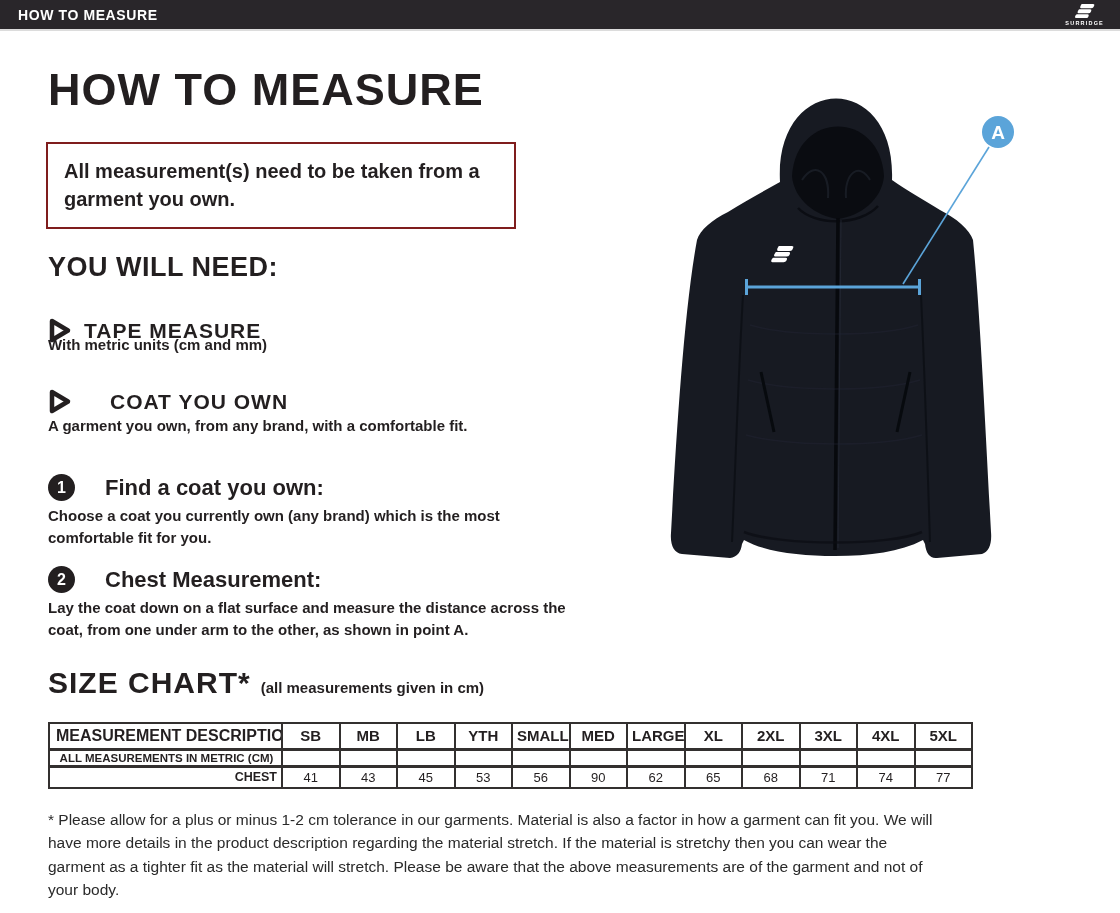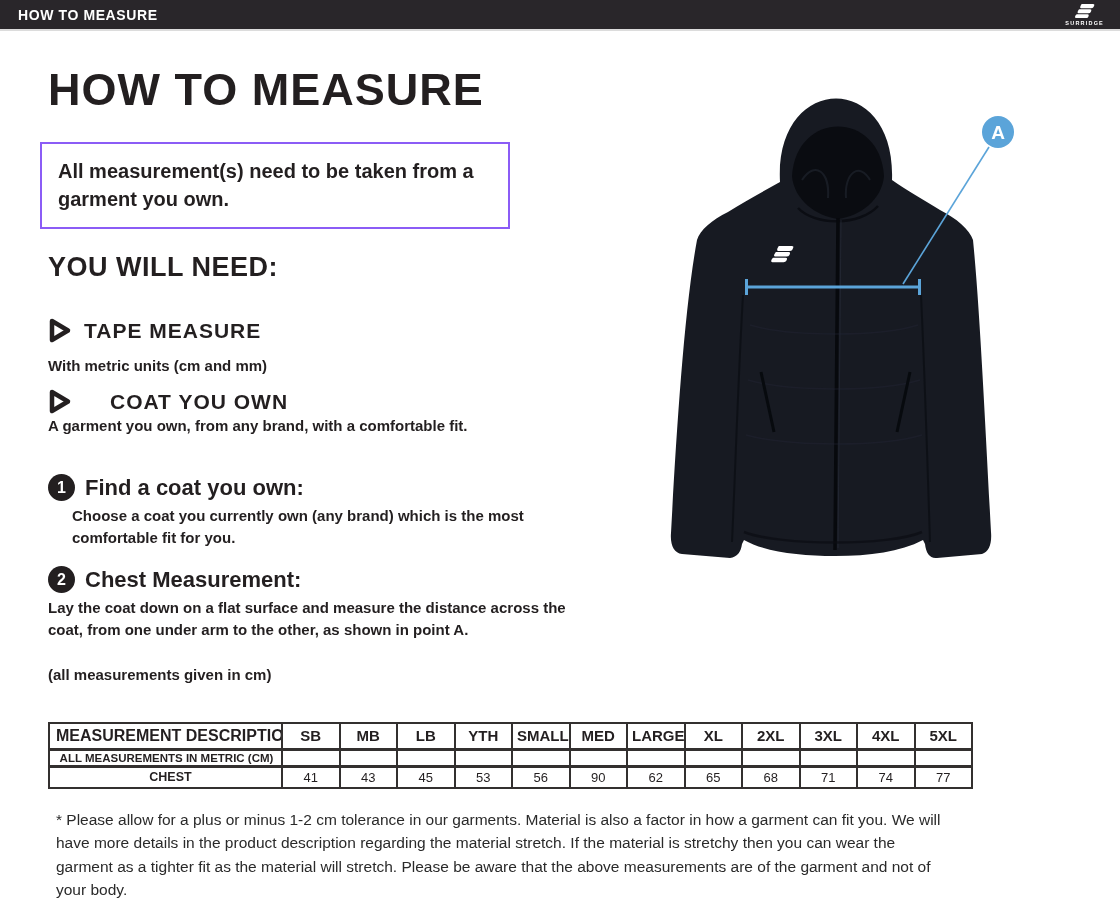--- a/index.html
+++ b/index.html
@@ -18,37 +18,37 @@
   .brand{display:flex;flex-direction:column;align-items:center;gap:1px;padding-right:6px;}
   .brand-name{color:#fff;font-size:5.5px;font-weight:bold;letter-spacing:1.2px;}
   .topbar-underline{position:absolute;left:0;top:29px;width:1120px;height:2px;background:#dcdcdc;}
 
   
   .h1{
     position:absolute;left:48px;top:64px;font-size:45px;font-weight:800;
     letter-spacing:1px;color:#231f20;
   }
   .note-box{
-    position:absolute;left:40px;top:142px;width:470px;box-sizing:border-box;
-    border:2px solid #8b5cf6;padding:13px 16px;
+    position:absolute;left:46px;top:142px;width:470px;box-sizing:border-box;
+    border:2px solid #7f1d1d;padding:13px 16px;
     font-size:20px;font-weight:bold;line-height:1.42;
   }
   .ywn{
     position:absolute;left:48px;top:252px;font-size:27px;font-weight:800;letter-spacing:.5px;
   }
   .need-item{position:absolute;left:48px;display:flex;align-items:center;gap:11px;justify-content:flex-end;}
   .need-item .lbl{font-size:21px;font-weight:800;letter-spacing:1px;}
   .need-desc{position:absolute;left:48px;font-size:15px;font-weight:bold;}
   .step-head{position:absolute;left:48px;display:flex;align-items:center;gap:10px;}
   .step-num{
     width:27px;height:27px;border-radius:50%;background:#231f20;color:#fff;
     display:flex;align-items:center;justify-content:center;
     font-size:16px;font-weight:bold;flex:0 0 27px;
   }
-  .step-title{font-size:22px;font-weight:800;}
+  .step-title{font-size:22px;font-weight:800;margin-left:20px;}
   .step-desc{
     position:absolute;left:48px;width:530px;font-size:15px;font-weight:bold;line-height:1.45;
   }
   .sc-head{position:absolute;left:48px;top:666px;display:flex;align-items:baseline;gap:10px;}
   .sc-title{font-size:30px;font-weight:800;letter-spacing:1px;}
   .sc-sub{font-size:15px;font-weight:bold;}
 
   
   table.size{
     position:absolute;left:48px;top:722px;width:925px;border-collapse:collapse;
@@ -57,25 +57,25 @@
   table.size th,table.size td{
     border:2px solid #33302f;padding:0 4px;box-sizing:border-box;
     color:#231f20;overflow:hidden;white-space:nowrap;
   }
   table.size col.c0{width:233px;}
   tr.hdr th{height:26px;font-size:15px;font-weight:bold;text-align:center;border-bottom-width:3px;}
   tr.hdr th.first{text-align:left;font-size:16px;padding-left:6px;}
   tr.metric td{height:17px;font-size:11.5px;font-weight:bold;text-align:center;}
   tr.metric td.first{padding-left:6px;}
   tr.vals td{height:22px;font-size:13px;font-weight:normal;text-align:center;border-top-width:3px;}
-  tr.vals td.first{text-align:center;font-weight:bold;font-size:12.5px;padding-left:14px;}
+  tr.vals td.first{text-align:right;font-weight:bold;font-size:12.5px;padding-left:14px;}
 
   .footnote{
     position:absolute;left:48px;top:808px;width:888px;
-    font-size:15.5px;font-weight:normal;line-height:1.5;color:#2a2a2a;margin-left:8px;
+    font-size:15.5px;font-weight:normal;line-height:1.5;color:#2a2a2a;
   }
 
   
   .jacket-wrap{position:absolute;left:640px;top:80px;width:390px;height:490px;}
 </style>
 </head>
 <body>
 
 <div class="topbar">
   <span class="topbar-title">HOW TO MEASURE</span>
@@ -99,43 +99,44 @@
 </div>
 
 <div class="ywn">YOU WILL NEED:</div>
 
 <div class="need-item" style="top:317px;">
   <svg width="25" height="27" viewBox="0 0 25 27">
     <path d="M4,4 L20,13.5 L4,23 Z" fill="none" stroke="#231f20" stroke-width="4.5" stroke-linejoin="round"></path>
   </svg>
   <span class="lbl">TAPE MEASURE</span>
 </div>
-<div class="need-desc" style="top:357px;">With metric units (cm and mm)</div>
+<div class="need-desc" style="top:336px;">With metric units (cm and mm)</div>
 
 <div class="need-item" style="top:388px;gap:37px;">
   <svg width="25" height="27" viewBox="0 0 25 27">
     <path d="M4,4 L20,13.5 L4,23 Z" fill="none" stroke="#231f20" stroke-width="4.5" stroke-linejoin="round"></path>
   </svg>
   <span class="lbl">COAT YOU OWN</span>
 </div>
 <div class="need-desc" style="top:417px;">A garment you own, from any brand, with a comfortable fit.</div>
 
 <div class="step-head" style="top:474px;">
   <span class="step-num">1</span>
   <span class="step-title">Find a coat you own:</span>
 </div>
-<div class="step-desc" style="top:505px;margin-left:24px;">Choose a coat you currently own (any brand) which is the most comfortable fit for you.</div>
+<div class="step-desc" style="top:505px;">Choose a coat you currently own (any brand) which is the most comfortable fit for you.</div>
 
 <div class="step-head" style="top:566px;">
   <span class="step-num">2</span>
   <span class="step-title">Chest Measurement:</span>
 </div>
 <div class="step-desc" style="top:597px;">Lay the coat down on a flat surface and measure the distance across the coat, from one under arm to the other, as shown in point A.</div>
 
 <div class="sc-head">
+  <span class="sc-title">SIZE CHART*</span>
   <span class="sc-sub">(all measurements given in cm)</span>
 </div>
 
 <table class="size">
   <colgroup>
     <col class="c0">
       <col>
       <col>
       <col>
       <col>

